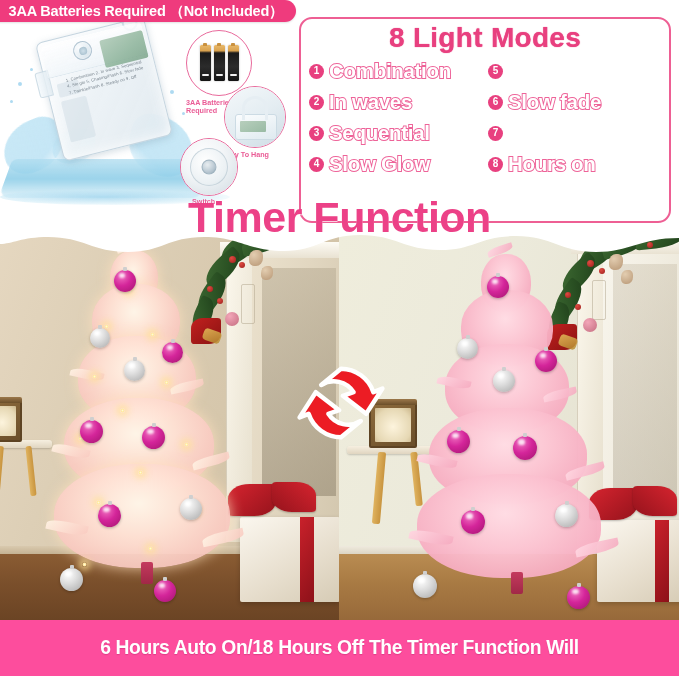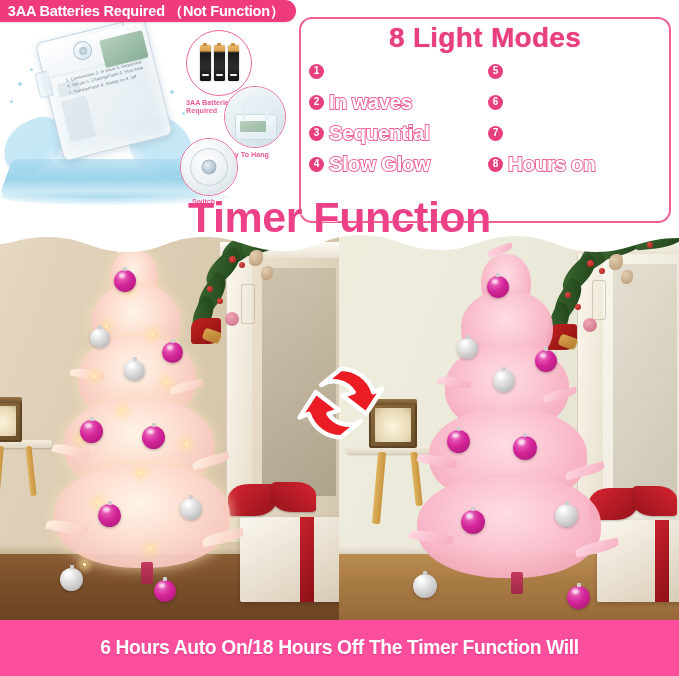--- a/index.html
+++ b/index.html
@@ -350,21 +350,21 @@
 4. Slo glo
 5. Chasing/Flash
 6. Slow fade
 7. Twinkle/Flash
 8. Steady on
 9. Off</div>
       </div>
     </div>
 
     <div id="header-pill">
-      <span class="htxt">3AA Batteries Required （Not Function）</span>
+      <span class="htxt">3AA Batteries Required （Not Included）</span>
     </div>
 
     <div class="inset" id="inset-batteries">
       <div class="batt-wrap">
         <div class="batt"></div>
         <div class="batt"></div>
         <div class="batt"></div>
       </div>
     </div>
     <div class="inset-label" style="left:186px; top:99px; width:72px;">3AA Batteries
@@ -384,31 +384,33 @@
       <div class="sw-dot"></div>
     </div>
     <div class="inset-label" style="left:192px; top:198px; width:60px; text-align:left;">Switch</div>
 
     <div id="modes-panel">
       <div id="modes-title">8 Light Modes</div>
       <div id="modes-grid">
 
         <div class="mode-item">
           <span class="mode-num">1</span>
+          <span class="mode-name">Combination</span>
         </div>
         <div class="mode-item">
           <span class="mode-num">5</span>
         </div>
 
         <div class="mode-item">
           <span class="mode-num">2</span>
           <span class="mode-name">In waves</span>
         </div>
         <div class="mode-item">
           <span class="mode-num">6</span>
+          <span class="mode-name">Slow fade</span>
         </div>
 
         <div class="mode-item">
           <span class="mode-num">3</span>
           <span class="mode-name">Sequential</span>
         </div>
         <div class="mode-item">
           <span class="mode-num">7</span>
         </div>
 

